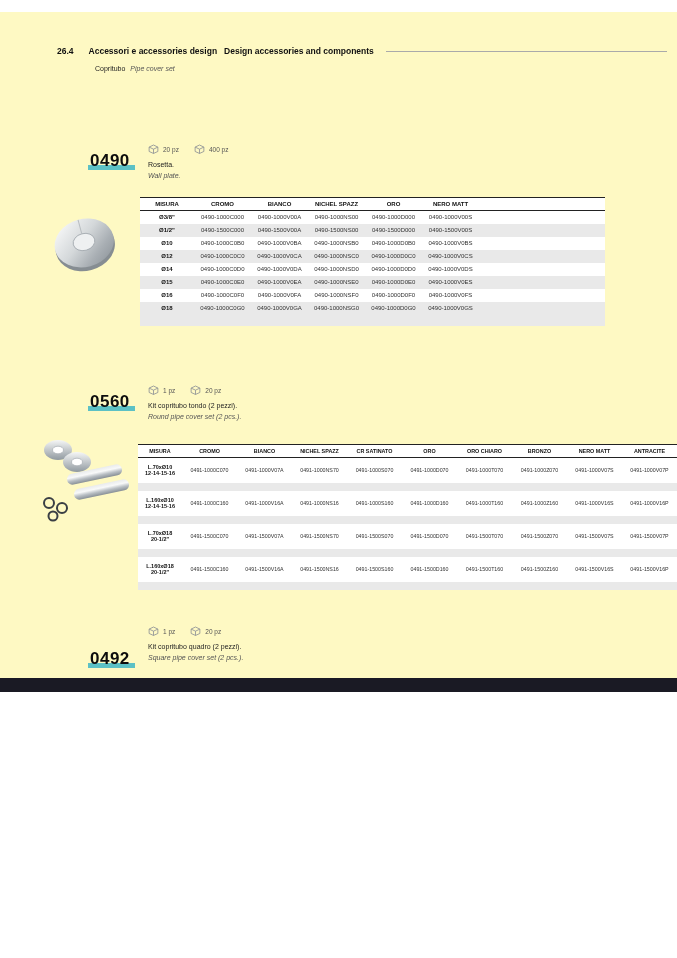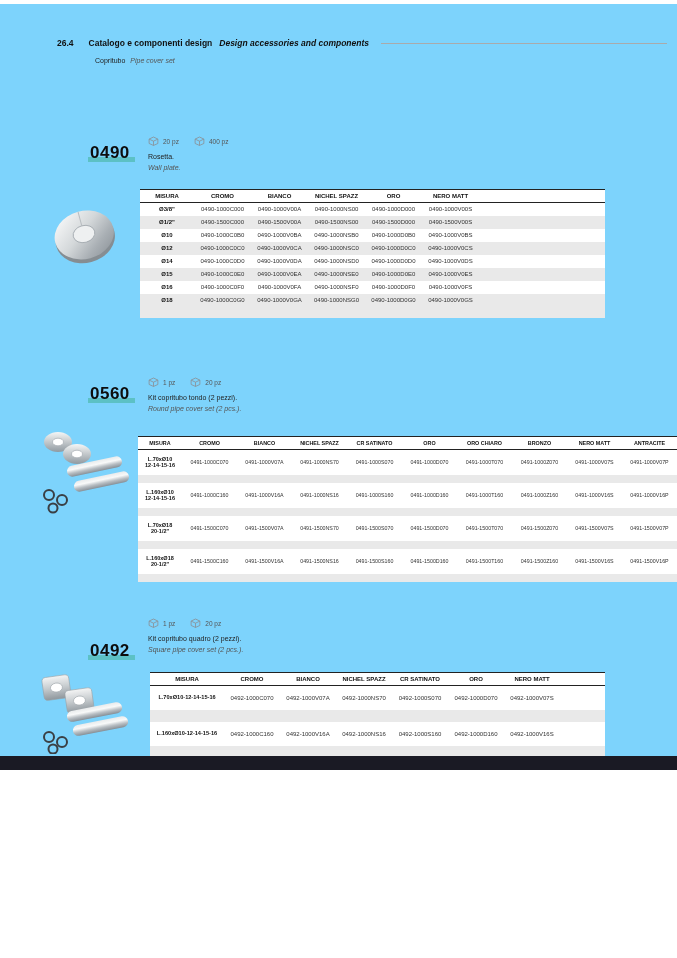--- a/index.html
+++ b/index.html
@@ -1,23 +1,23 @@
 <!DOCTYPE html>
 <html style="--accent: #5cc1c5; --stripe: #e9e9e9; --footer_bar: #1a1a24;"><head>
 <meta charset="utf-8">
 <style>
   * { margin:0; padding:0; box-sizing:border-box; }
   html,body { background:#fff; }
   body { font-family:"Liberation Sans", sans-serif; color:#222; }
-  .page { position:relative; width:677px; height:766px; background:#7dd3fc; overflow:hidden; margin:4px auto; }
+  .page { position:relative; width:677px; height:680px; background:#fef9c3; overflow:hidden; margin:12px auto; }
 
   
   .header { position:absolute; left:57px; top:34px; right:10px; display:flex; align-items:baseline; gap:7px; font-size:8.5px; font-weight:bold; color:#111; white-space:nowrap; }
   .h-num { margin-right:8px; }
-  .h-en { font-style:italic; }
+  .h-en { }
   .h-rule { flex:1; align-self:center; border-bottom:1px solid #aaa; height:0; margin-left:5px; }
   .subheader { position:absolute; left:95px; top:53px; display:flex; gap:5px; font-size:7px; color:#222; }
   .subheader .en { font-style:italic; color:#555; }
 
   
   .product { position:absolute; left:0; right:0; }
   #p0490 { top:128px; height:215px; }
   #p0491 { top:368px; height:225px; }
   #p0492 { top:610px; height:235px; }
 
@@ -77,21 +77,21 @@
   .footline .cat-en { font-style:italic; color:#666; }
   .bottombar { position:absolute; left:0; right:0; bottom:0; height:14px; background:var(--footer_bar); }
 </style>
 </head>
 <body>
 
 <div class="page">
 
   <div class="header">
     <span class="h-num">26.4</span>
-    <span class="h-it">Catalogo e componenti design</span>
+    <span class="h-it">Accessori e accessories design</span>
     <span class="h-en">Design accessories and components</span>
     <span class="h-rule"></span>
   </div>
   <div class="subheader">
     <span>Copritubo</span>
     <span class="en">Pipe cover set</span>
   </div>
 
   <section class="product" id="p0490">
     <div class="packs">

